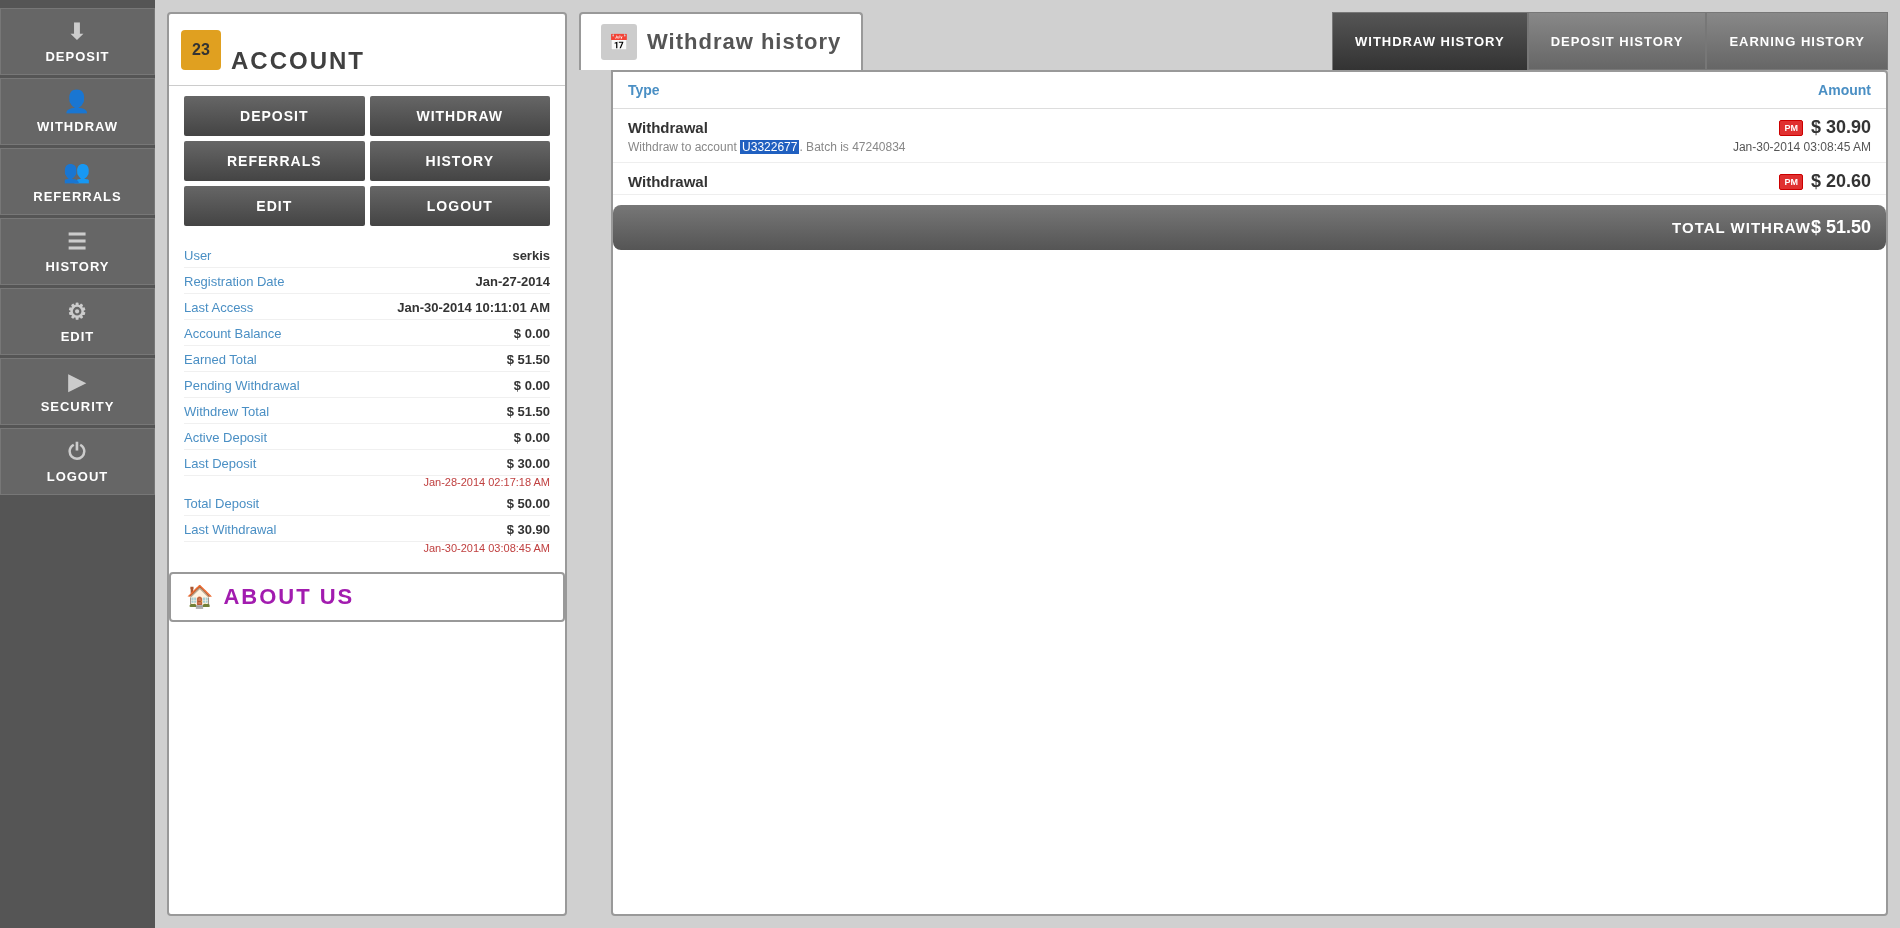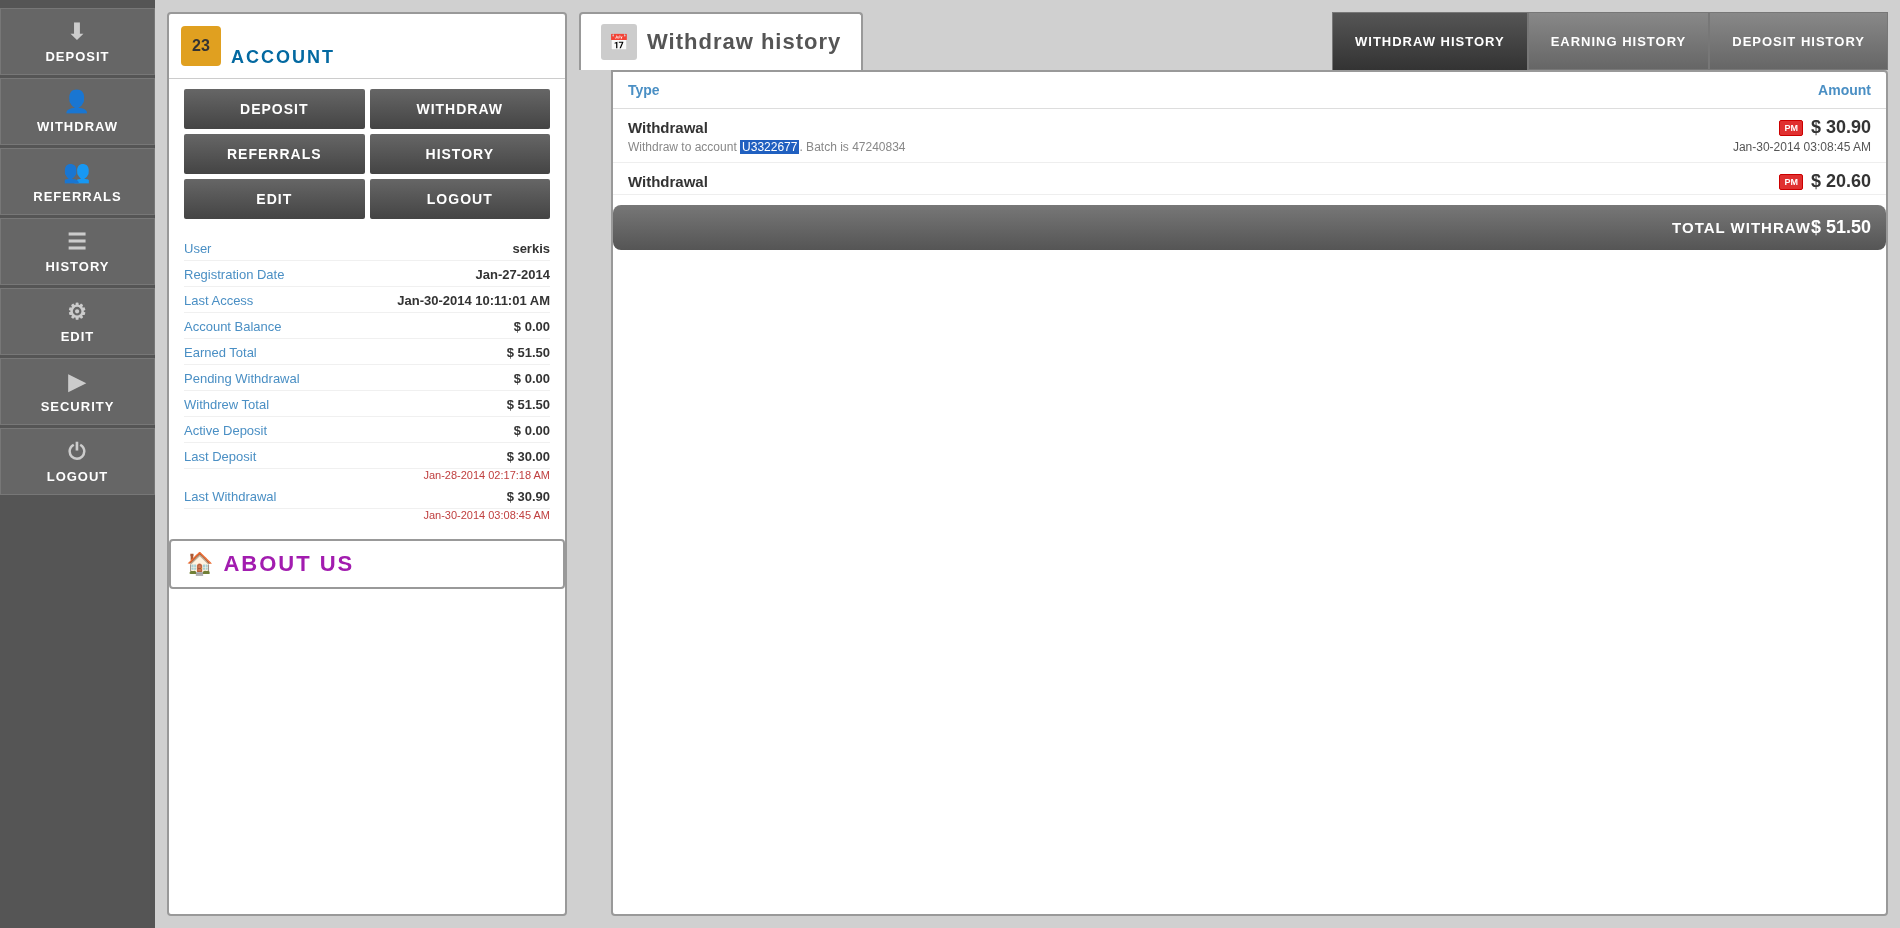--- a/index.html
+++ b/index.html
@@ -84,23 +84,23 @@
       position: relative;
       flex-shrink: 0;
     }
     .calendar-icon::before {
       content: '23';
       font-size: 16px;
       font-weight: bold;
       color: #333;
     }
     .account-title {
-      font-size: 18px;
-      font-weight: bold;
-      color: #0369a1;
+      font-size: 24px;
+      font-weight: bold;
+      color: #404040;
       letter-spacing: 2px;
       text-transform: uppercase;
       margin-top: 23px;
     }
 
     
     .action-buttons {
       display: grid;
       grid-template-columns: 1fr 1fr;
       gap: 5px;
@@ -417,20 +417,24 @@
       <div class="info-row">
         <span class="info-label">Active Deposit</span>
         <span class="info-value">$ 0.00</span>
       </div>
       <div class="info-row">
         <span class="info-label">Last Deposit</span>
         <span class="info-value">$ 30.00</span>
       </div>
       <div class="info-subdate">Jan-28-2014 02:17:18 AM</div>
       <div class="info-row">
+        <span class="info-label">Total Deposit</span>
+        <span class="info-value">$ 50.00</span>
+      </div>
+      <div class="info-row">
         <span class="info-label">Last Withdrawal</span>
         <span class="info-value">$ 30.90</span>
       </div>
       <div class="info-subdate">Jan-30-2014 03:08:45 AM</div>
     </div>
     <div class="about-panel">
       <span class="about-icon">🏠</span>
       <span class="about-title">ABOUT US</span>
     </div>
   </div>
@@ -439,24 +443,24 @@
     <div class="history-header">
       <div class="history-title-area">
         <div class="history-icon">📅</div>
         <span class="history-title-text">Withdraw history</span>
       </div>
       <div class="history-tabs">
         <div class="history-tab active">
           <span>WITHDRAW HISTORY</span>
         </div>
         <div class="history-tab">
+          <span>DEPOSIT HISTORY</span>
+        </div>
+        <div class="history-tab">
           <span>EARNING HISTORY</span>
-        </div>
-        <div class="history-tab">
-          <span>DEPOSIT HISTORY</span>
         </div>
       </div>
     </div>
     <div class="history-content">
       <div class="withdraw-table">
         <div class="table-header-row">
           <span class="table-header-col">Type</span>
           <span class="table-header-col">Amount</span>
         </div>
 

